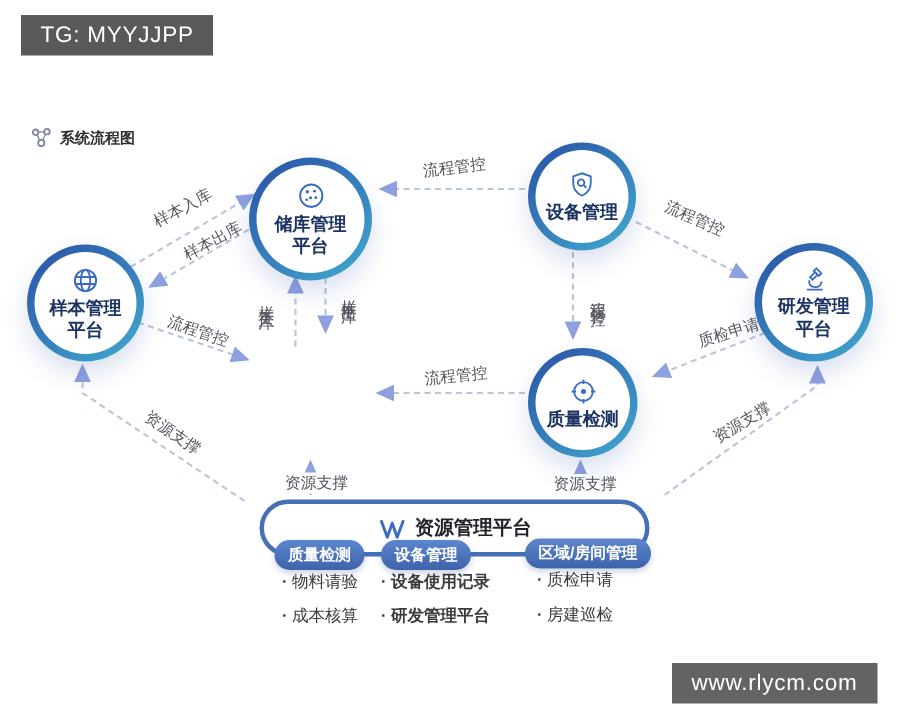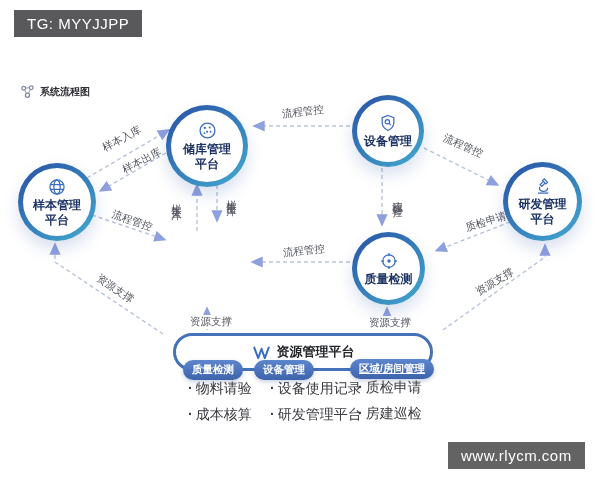--- a/index.html
+++ b/index.html
@@ -26,21 +26,21 @@
               transform-origin:center;}
   .edge-label.v{writing-mode:vertical-rl;letter-spacing:2px;}
   .edge-label.bg{background:#fff;padding:0 2px;}
   .res-box{position:absolute;left:173px;top:333px;width:260px;height:38px;box-sizing:border-box;
            border:3px solid #4571b8;border-radius:19px;background:#fff;
            display:flex;align-items:center;justify-content:center;gap:6px;}
   .res-title{font-size:13px;font-weight:bold;color:#23242a;}
   .pill{position:absolute;background:linear-gradient(180deg,#5c86cd,#3d63ab);color:#fff;
         font-size:10.5px;font-weight:bold;border-radius:10px;padding:3px 9px;white-space:nowrap;
         box-shadow:0 2px 4px rgba(40,70,140,.25);}
-  .res-items{position:absolute;font-size:14px;color:#3a3b40;}
+  .res-items{position:absolute;font-size:11px;color:#3a3b40;}
   .res-items div{margin-bottom:8px;white-space:nowrap;}
   .res-items div::before{content:"·";margin-right:3px;font-weight:bold;color:#3a3b40;}
 </style>
 </head>
 <body>
 
 <div class="stage">
 
   <div class="badge tg">TG: MYYJJPP</div>
 
@@ -181,27 +181,27 @@
     <span class="icon">
       <svg width="19" height="15" viewBox="0 0 20 16">
         <path d="M2 2 L6.5 14 L10 4 L13.5 14 L18 2" fill="none" stroke="#3a6cc3" stroke-width="2.1" stroke-linejoin="round"></path>
       </svg>
     </span>
     <span class="res-title">资源管理平台</span>
   </div>
 
   <div class="pill" style="left:183px;top:360px;">质量检测</div>
   <div class="pill" style="left:254px;top:360px;">设备管理</div>
-  <div class="pill" style="left:350px;top:359px;text-decoration:underline;">区域/房间管理</div>
+  <div class="pill" style="left:350px;top:359px;">区域/房间管理</div>
 
   <div class="res-items" style="left:188px;top:380px;">
     <div>物料请验</div>
     <div>成本核算</div>
   </div>
-  <div class="res-items" style="left:270px;top:380px;">
+  <div class="res-items" style="left:254px;top:380px;font-weight:bold;">
     <div>设备使用记录</div>
     <div>研发管理平台</div>
   </div>
   <div class="res-items" style="left:358px;top:379px;">
     <div>质检申请</div>
     <div>房建巡检</div>
   </div>
 
   <div class="badge site">www.rlycm.com</div>
 </div>

